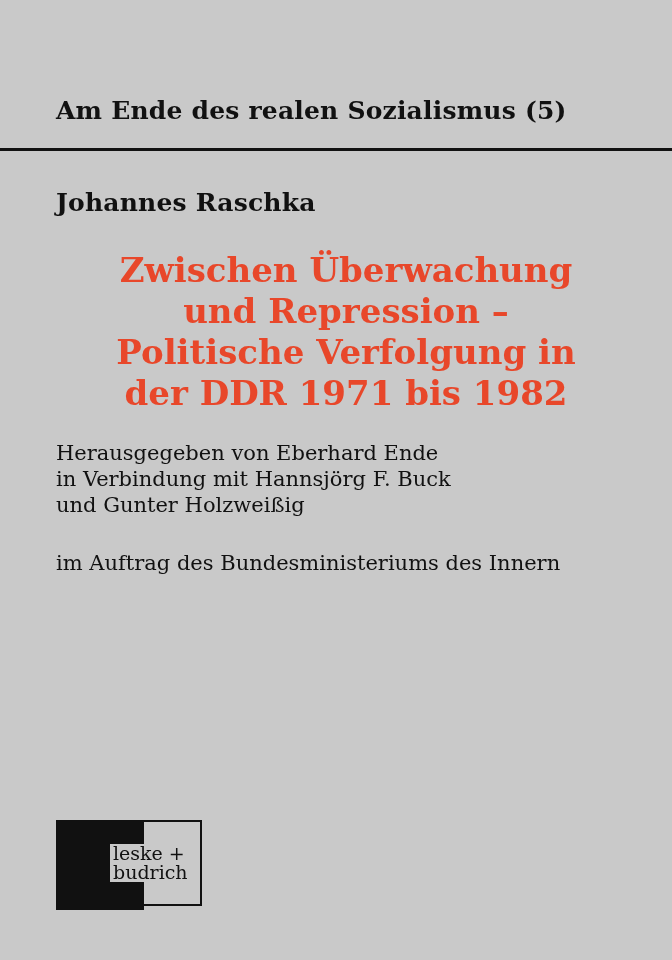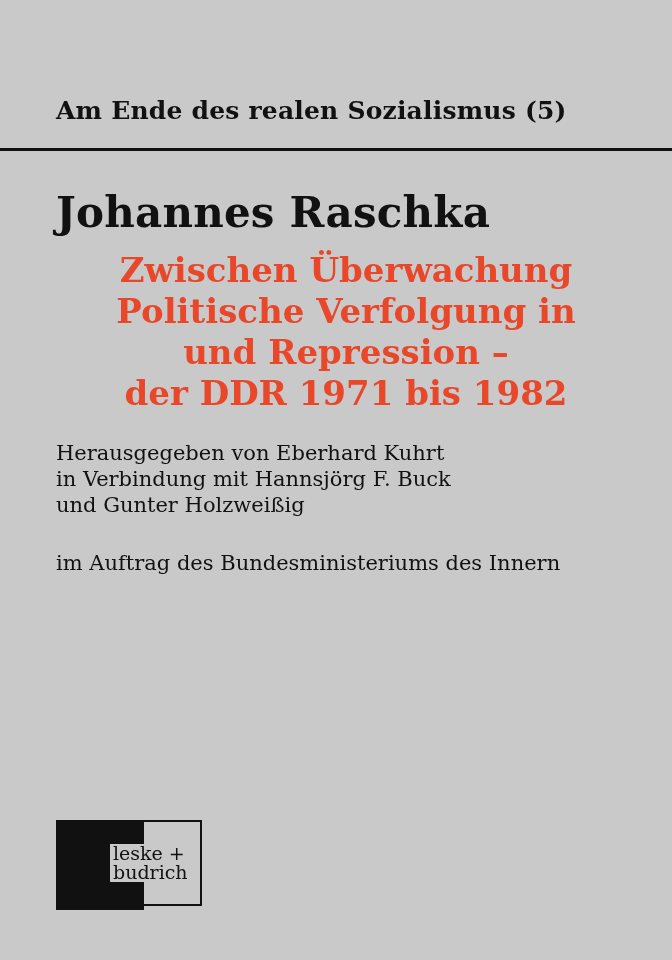--- a/index.html
+++ b/index.html
@@ -39,21 +39,21 @@
     height: 3px;
     background: #111111;
   }
   .author {
     position: absolute;
     left: 56px;
     top: 188px;
     width: 580px;
     font-family: "DejaVu Serif", serif;
     font-weight: bold;
-    font-size: 42px;
+    font-size: 25px;
     color: #111111;
     letter-spacing: 0.2px;
   }
   .title {
     position: absolute;
     left: 56px;
     top: 250px;
     width: 580px;
     font-family: "DejaVu Serif", serif;
     font-weight: bold;
@@ -127,27 +127,27 @@
 <div class="cover">
 
   <div class="series-line">Am Ende des realen Sozialismus (5)</div>
 
   <div class="rule"></div>
 
   <div class="author">Johannes Raschka</div>
 
   <div class="title">
     <div>Zwischen Überwachung</div>
+    <div>und Repression –</div>
     <div>Politische Verfolgung in</div>
-    <div>und Repression –</div>
     <div>der DDR 1971 bis 1982</div>
   </div>
 
   <div class="editors">
-    <div>Herausgegeben von Eberhard Kuhrt</div>
+    <div>Herausgegeben von Eberhard Ende</div>
     <div>in Verbindung mit Hannsjörg F. Buck</div>
     <div>und Gunter Holzweißig</div>
   </div>
 
   <div class="ministry">im Auftrag des Bundesministeriums des Innern</div>
 
   <div class="logo">
     <div class="logo-box"></div>
     <div class="logo-frame"></div>
     <div class="logo-text">

